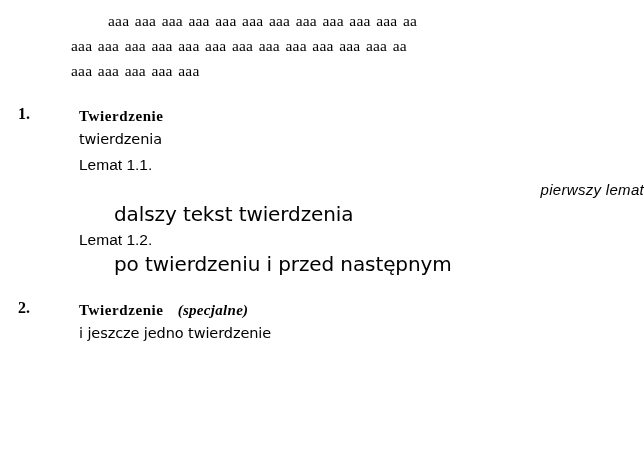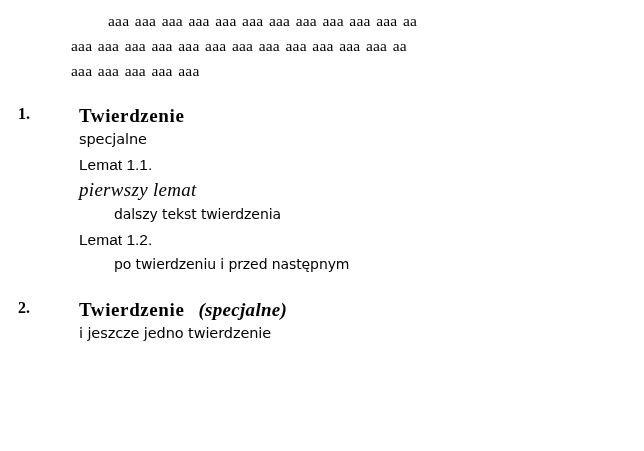--- a/index.html
+++ b/index.html
@@ -59,21 +59,21 @@
     position: absolute;
     left: 18px;
     top: 0;
     font-family: "Liberation Serif", serif;
     font-weight: bold;
     font-size: 16px;
   }
   .thm-head {
     font-family: "Liberation Serif", serif;
     font-weight: bold;
-    font-size: 19px;
+    font-size: 15px;
     letter-spacing: 0.6px;
     line-height: 22px;
   }
   .thm-head .qualifier {
     font-style: italic;
     font-weight: bold;
     margin-left: 14px;
     letter-spacing: 0.3px;
   }
   .thm-body {
@@ -81,32 +81,33 @@
     font-size: 14.5px;
     line-height: 25px;
     letter-spacing: -0.1px;
   }
   .lemma-name {
     font-family: Liberation Sans, sans-serif;
     font-size: 15.5px;
     line-height: 25px;
   }
   .lemma-stmt {
-    font-family: Liberation Serif, serif;
+    font-family: Liberation Sans, sans-serif;
     font-style: italic;
-    font-size: 19px;
+    font-size: 15px;
     line-height: 25px;
     letter-spacing: 0.3px;
+    text-align: right;
   }
   .indented {
     padding-left: 35px;
   }
   .sans-line {
     font-family: "DejaVu Sans", sans-serif;
-    font-size: 14px;
+    font-size: 20px;
     line-height: 25px;
     letter-spacing: -0.1px;
   }
 </style>
 </head>
 <body>
 
 <div class="page">
 
   <div class="intro">
@@ -115,21 +116,21 @@
     <div class="intro-line l3">aaa aaa aaa aaa aaa</div>
   </div>
 
   <ol class="thm-list">
 
     <li class="thm-item">
       <span class="num">1.</span>
       <div class="thm-head">
         <span>Twierdzenie</span>
       </div>
-      <div class="thm-body">specjalne</div>
+      <div class="thm-body">twierdzenia</div>
 
       <div class="lemma-name">Lemat 1.1.</div>
       <div class="lemma-stmt">pierwszy lemat</div>
       <div class="sans-line indented">dalszy tekst twierdzenia</div>
 
       <div class="lemma-name">Lemat 1.2.</div>
       <div class="sans-line indented">po twierdzeniu i przed następnym</div>
     </li>
 
     <li class="thm-item">

